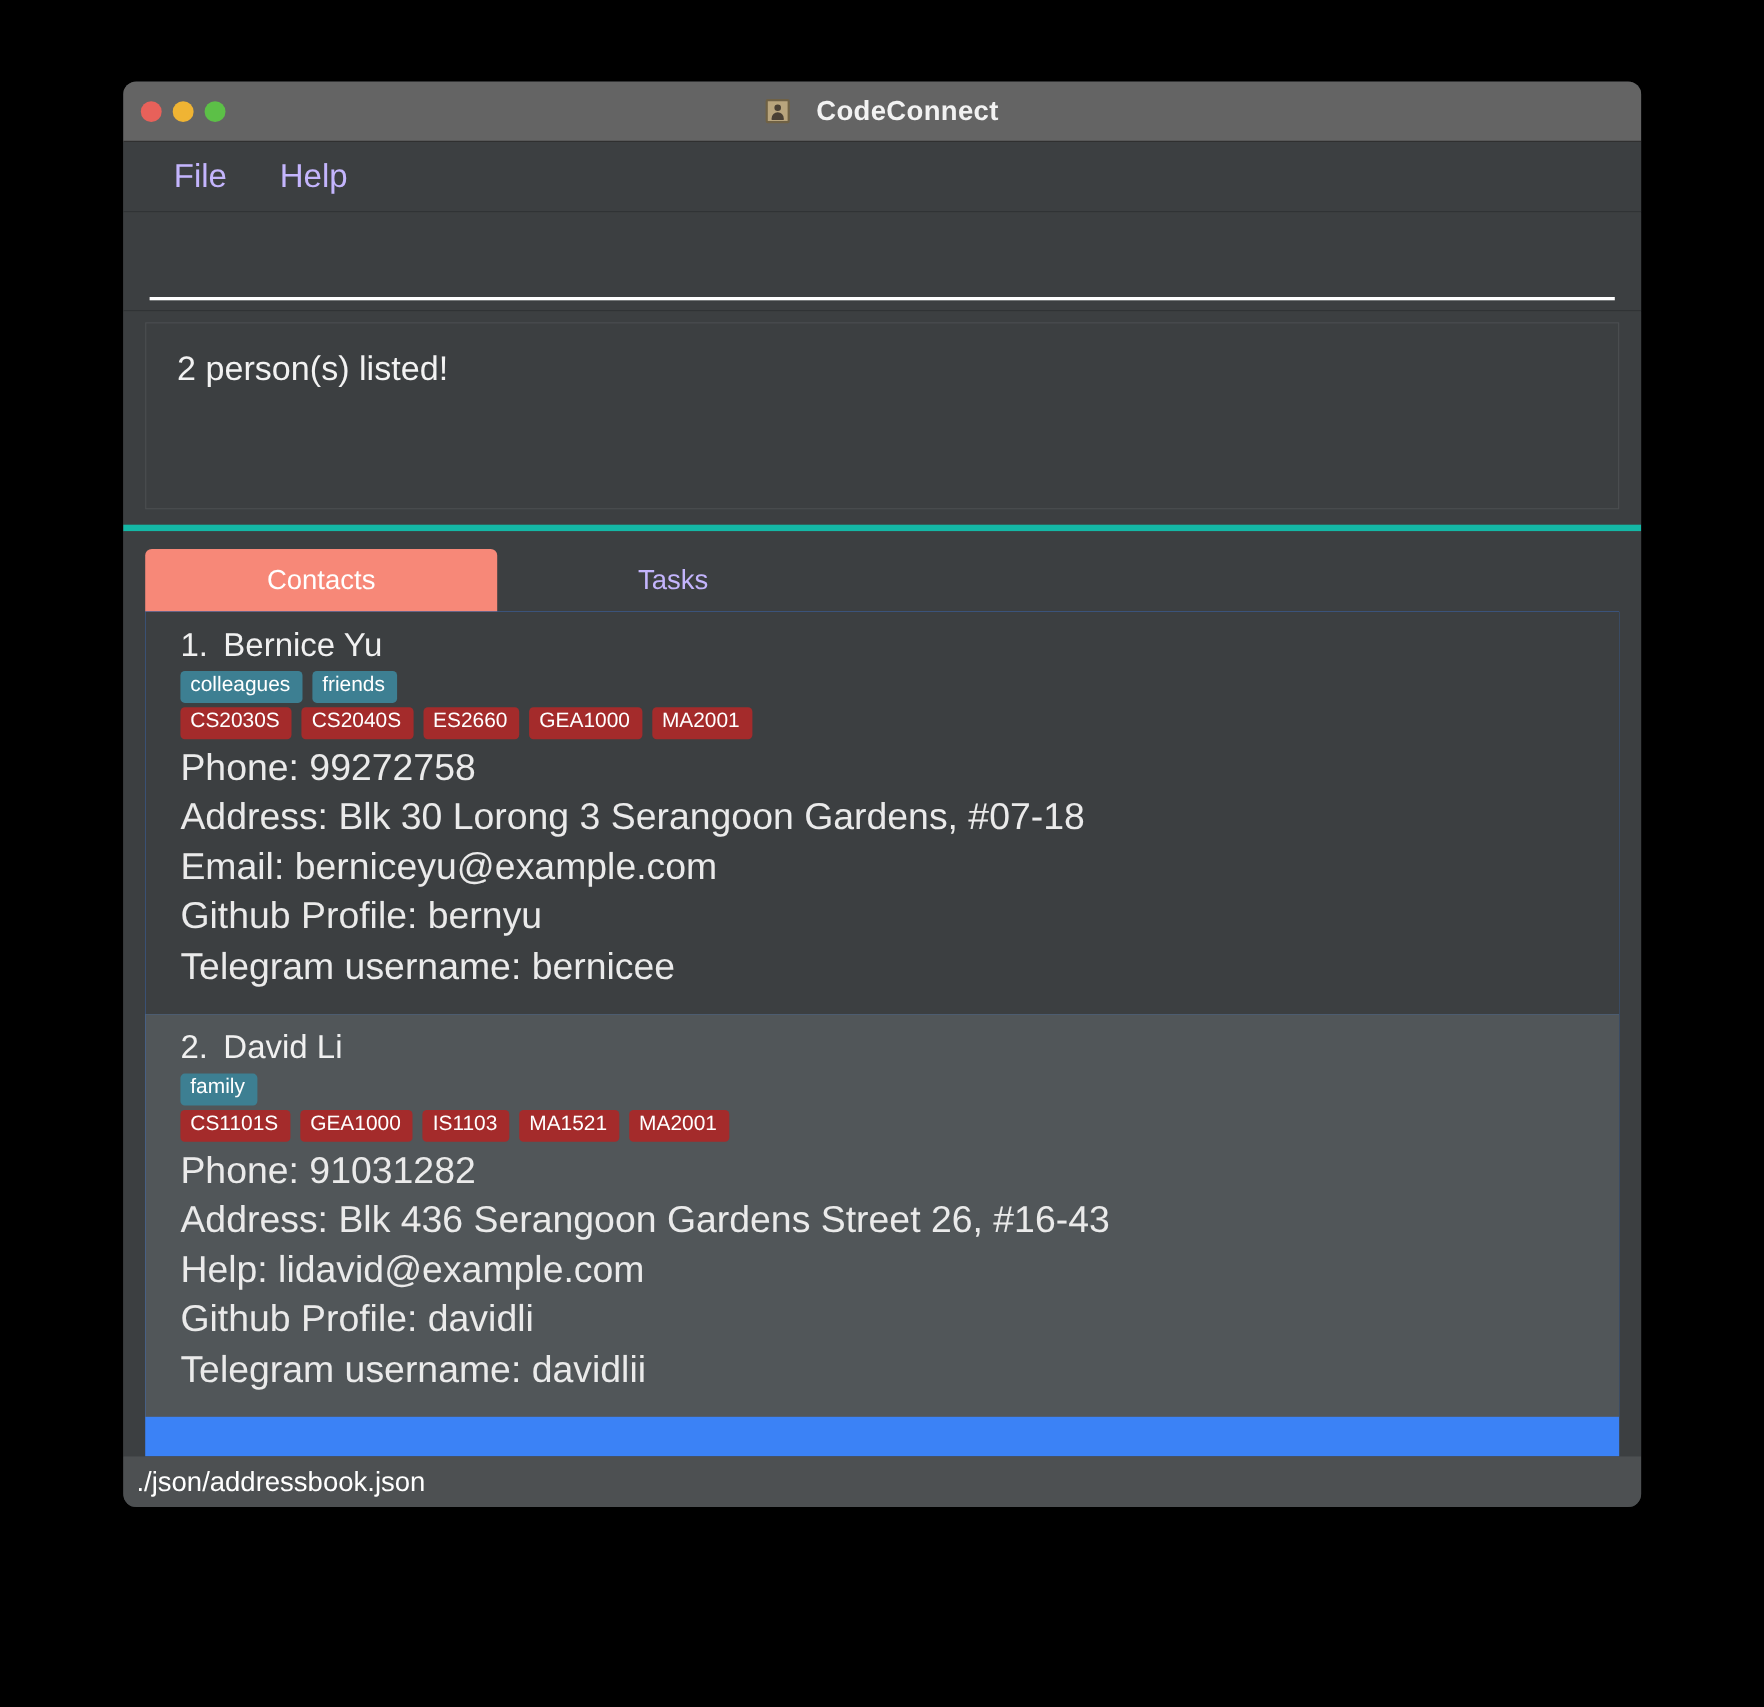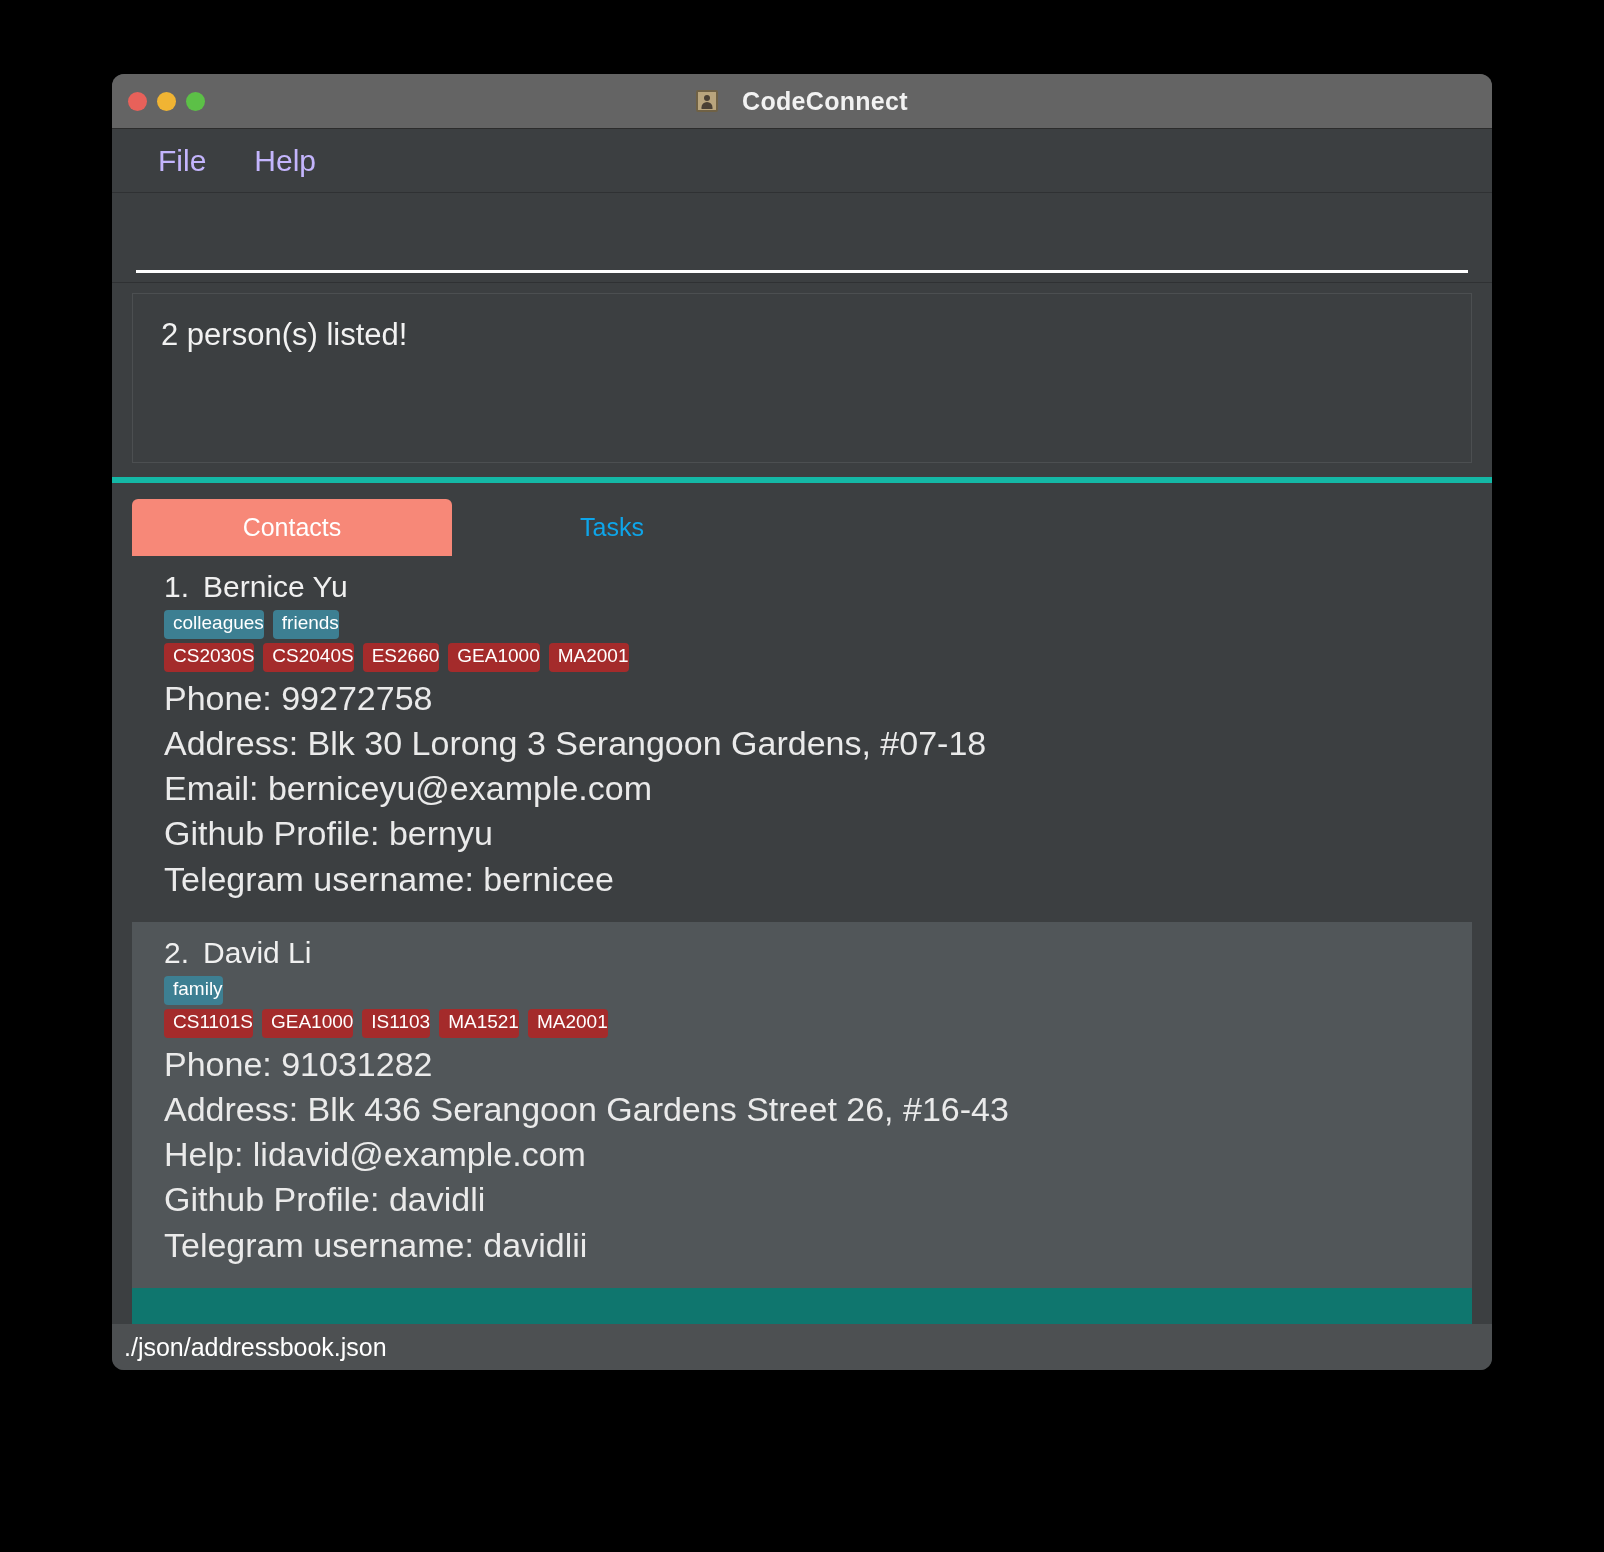--- a/index.html
+++ b/index.html
@@ -155,31 +155,31 @@
   }
   #tab-bar {
     display: flex;
     flex: 0 0 auto;
   }
   .tab {
     min-width: 320px;
     text-align: center;
     padding: 14px 24px;
     font-size: 25px;
-    color: #0ea5e9;
+    color: #c4b5fd;
     border-radius: 6px 6px 0 0;
     cursor: default;
     user-select: none;
   }
   .tab.active { background: #f78878; color: #ffffff; }
   .tab.inactive { background: transparent; }
 
   #person-list {
     flex: 1 1 auto;
-    background: #0f766e;
+    background: #3b82f6;
     overflow: hidden;
     min-height: 0;
   }
 
   .person-card {
     padding: 14px 32px 20px 32px;
     background: #3c3f41;
   }
   .person-card.selected { background: #515659; }
 
@@ -193,21 +193,21 @@
 
   .chip-row {
     display: flex;
     flex-wrap: wrap;
     gap: 9px;
     margin-bottom: 4px;
   }
   .chip {
     font-size: 19px;
     color: #ffffff;
-    padding: 3px 0 5px 9px;
+    padding: 3px 11px 5px 9px;
     border-radius: 4px;
     line-height: 1.1;
     white-space: nowrap;
   }
   .chip.tag    { background: #3d7f92; }
   .chip.course { background: #a42b2b; }
 
   .detail-line {
     font-size: 34px;
     color: #eaeaea;

